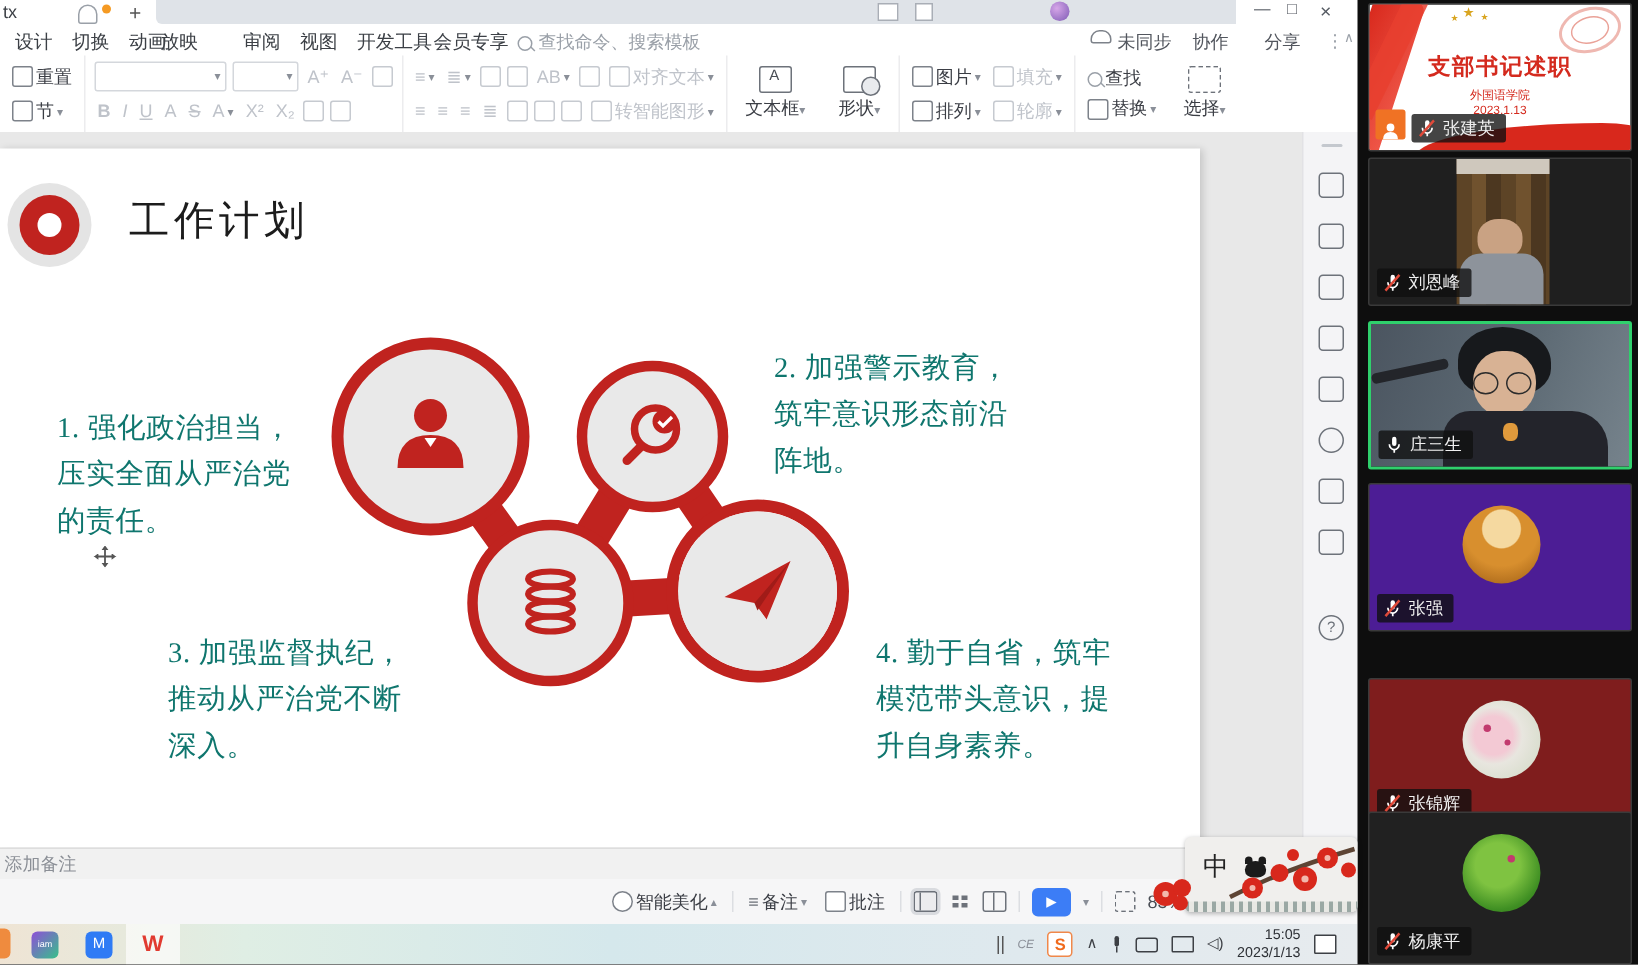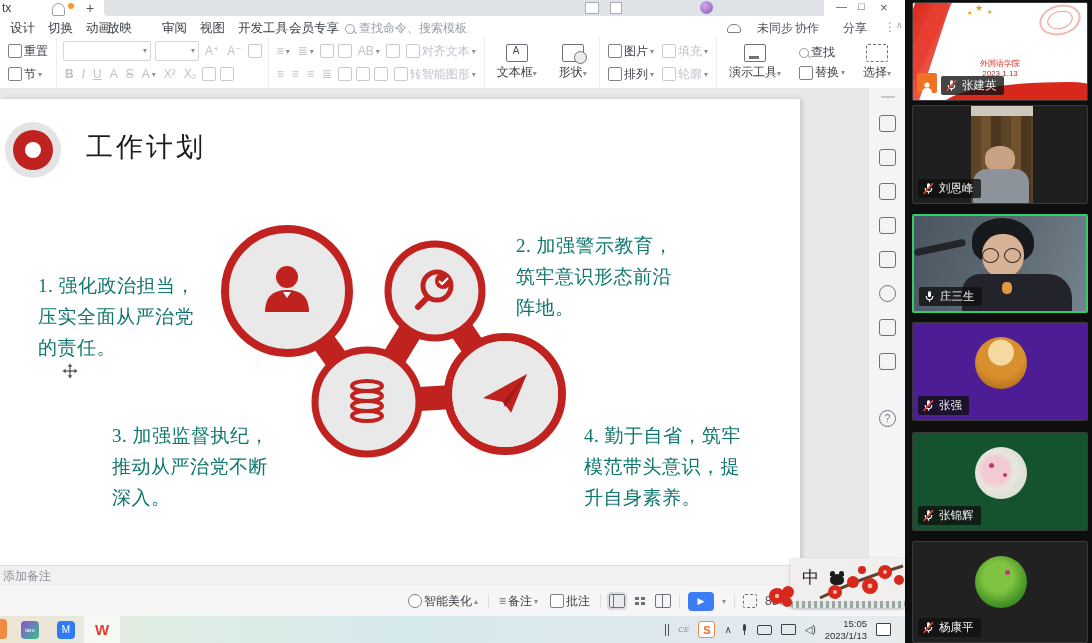--- a/index.html
+++ b/index.html
@@ -15,21 +15,21 @@
   .tb-ico{position:absolute;top:2px;width:12px;height:10px;border:1px solid #a9aeb6;background:#fff;}
   .avatar-mini{position:absolute;left:700px;top:1px;width:13px;height:13px;border-radius:50%;
       background:radial-gradient(circle at 35% 35%,#d6a6e8,#7d5bb4);}
   .wctl{position:absolute;top:0px;font-size:11px;color:#565b63;}
   
   .tabsrow{position:absolute;left:0;top:18px;width:905px;height:19px;background:#fff;font-size:12.5px;color:#3c4046;}
   .rtab{position:absolute;top:2px;cursor:default;}
   .search-wrap{position:absolute;left:345px;top:2px;color:#9aa0a8;font-size:12px;display:flex;align-items:center;gap:4px;}
   .mag{width:8px;height:8px;border:1.4px solid #9aa0a8;border-radius:50%;position:relative;display:inline-block;}
   .mag::after{content:"";position:absolute;left:7px;top:7px;width:4px;height:1.4px;background:#9aa0a8;transform:rotate(45deg);}
-  .collab-zone{position:absolute;top:2px;font-size:12px;color:#52565e;display:flex;align-items:center;gap:16px;}
+  .collab-zone{position:absolute;top:2px;font-size:12px;color:#52565e;display:flex;gap:4px;}
   .cloudico{width:12px;height:7px;background:#fff;border:1.3px solid #7d828a;border-radius:6px 6px 2px 2px;}
   
   .toolbar{position:absolute;left:0;top:37px;width:905px;height:51px;background:#fff;border-bottom:1px solid #e3e5e8;
            display:flex;align-items:stretch;font-size:12px;color:#3b3e45;}
   .tgroup{display:flex;flex-direction:column;justify-content:center;gap:3px;padding:2px 6px;border-right:1px solid #ececee;}
   .trow{display:flex;align-items:center;gap:4px;height:20px;}
   .tbtn{display:flex;align-items:center;gap:2px;padding:0 2px;white-space:nowrap;color:#3b3e45;}
   .dim{color:#bfc3ca;}
   .ic{display:inline-block;width:12px;height:12px;border:1.3px solid #7d828a;border-radius:2px;background:#fff;}
   .ic.dimb{border-color:#c6cad0;}
@@ -318,24 +318,20 @@
             <span class="caret">▾</span>
           </span>
         <span class="tbtn dim">
             <span class="ic dimb"></span>
             <span>轮廓</span>
             <span class="caret">▾</span>
           </span>
       </div>
     </div>
     <div class="tgroup" style="flex-direction:row;gap:10px;border-right:none;">
-      <span class="bigbtn">
-        <span class="bic mon"></span>
-        <span><span>演示工具</span><span class="caret">▾</span></span>
-      </span>
       <span style="display:flex;flex-direction:column;gap:3px;justify-content:center;">
         <span class="tbtn">
             <span class="mag"></span>
             <span>查找</span>
           </span>
         <span class="tbtn">
             <span class="ic"></span>
             <span>替换</span>
             <span class="caret">▾</span>
           </span>
@@ -523,20 +519,21 @@
   <div class="meeting">
 
     <div class="tile" style="top:2px;">
       <div class="share-bg">
         <span class="share-rings"></span>
         <span class="gold" style="left:62px;top:0px;">★</span>
         <span class="gold" style="left:74px;top:5px;font-size:6px;">★</span>
         <span class="gold" style="left:54px;top:6px;font-size:6px;">★</span>
         <span class="share-ribbon"></span>
         <span class="share-ribbon2"></span>
+        <div class="share-title">支部书记述职</div>
         <div class="share-org">外国语学院</div>
         <div class="share-date">2023.1.13</div>
         <span class="share-band"></span>
       </div>
       <span class="share-person">
         <svg width="12" height="12" viewBox="0 0 12 12">
             <circle cx="6" cy="4" r="2.6" fill="#fff"></circle>
             <path d="M1 12 Q1 7 6 7 Q11 7 11 12 Z" fill="#fff"></path>
           </svg>
       </span>
@@ -594,21 +591,21 @@
         <svg width="13" height="13" viewBox="0 0 16 16">
           <rect x="6.2" y="1.5" width="3.6" height="7.5" rx="1.8" fill="#fff"></rect>
           <path d="M4 7.5 a4 4.5 0 0 0 8 0" stroke="#fff" stroke-width="1.4" fill="none"></path>
           <line x1="8" y1="12" x2="8" y2="14.5" stroke="#fff" stroke-width="1.4"></line>
           <line x1="2" y1="14.5" x2="13.5" y2="1.5" stroke="#e04a3a" stroke-width="2"></line>
         </svg>
         <span>张强</span>
       </span>
     </div>
 
-    <div class="tile" style="top:432px;background:#14532d;">
+    <div class="tile" style="top:452px;background:#7f1d1d;">
       <span class="av blossom">
         <span class="avdot" style="left:14px;top:16px;"></span>
         <span class="avdot" style="left:28px;top:26px;width:4px;height:4px;"></span>
       </span>
       <span class="tag">
         <svg width="13" height="13" viewBox="0 0 16 16">
           <rect x="6.2" y="1.5" width="3.6" height="7.5" rx="1.8" fill="#fff"></rect>
           <path d="M4 7.5 a4 4.5 0 0 0 8 0" stroke="#fff" stroke-width="1.4" fill="none"></path>
           <line x1="8" y1="12" x2="8" y2="14.5" stroke="#fff" stroke-width="1.4"></line>
           <line x1="2" y1="14.5" x2="13.5" y2="1.5" stroke="#e04a3a" stroke-width="2"></line>

